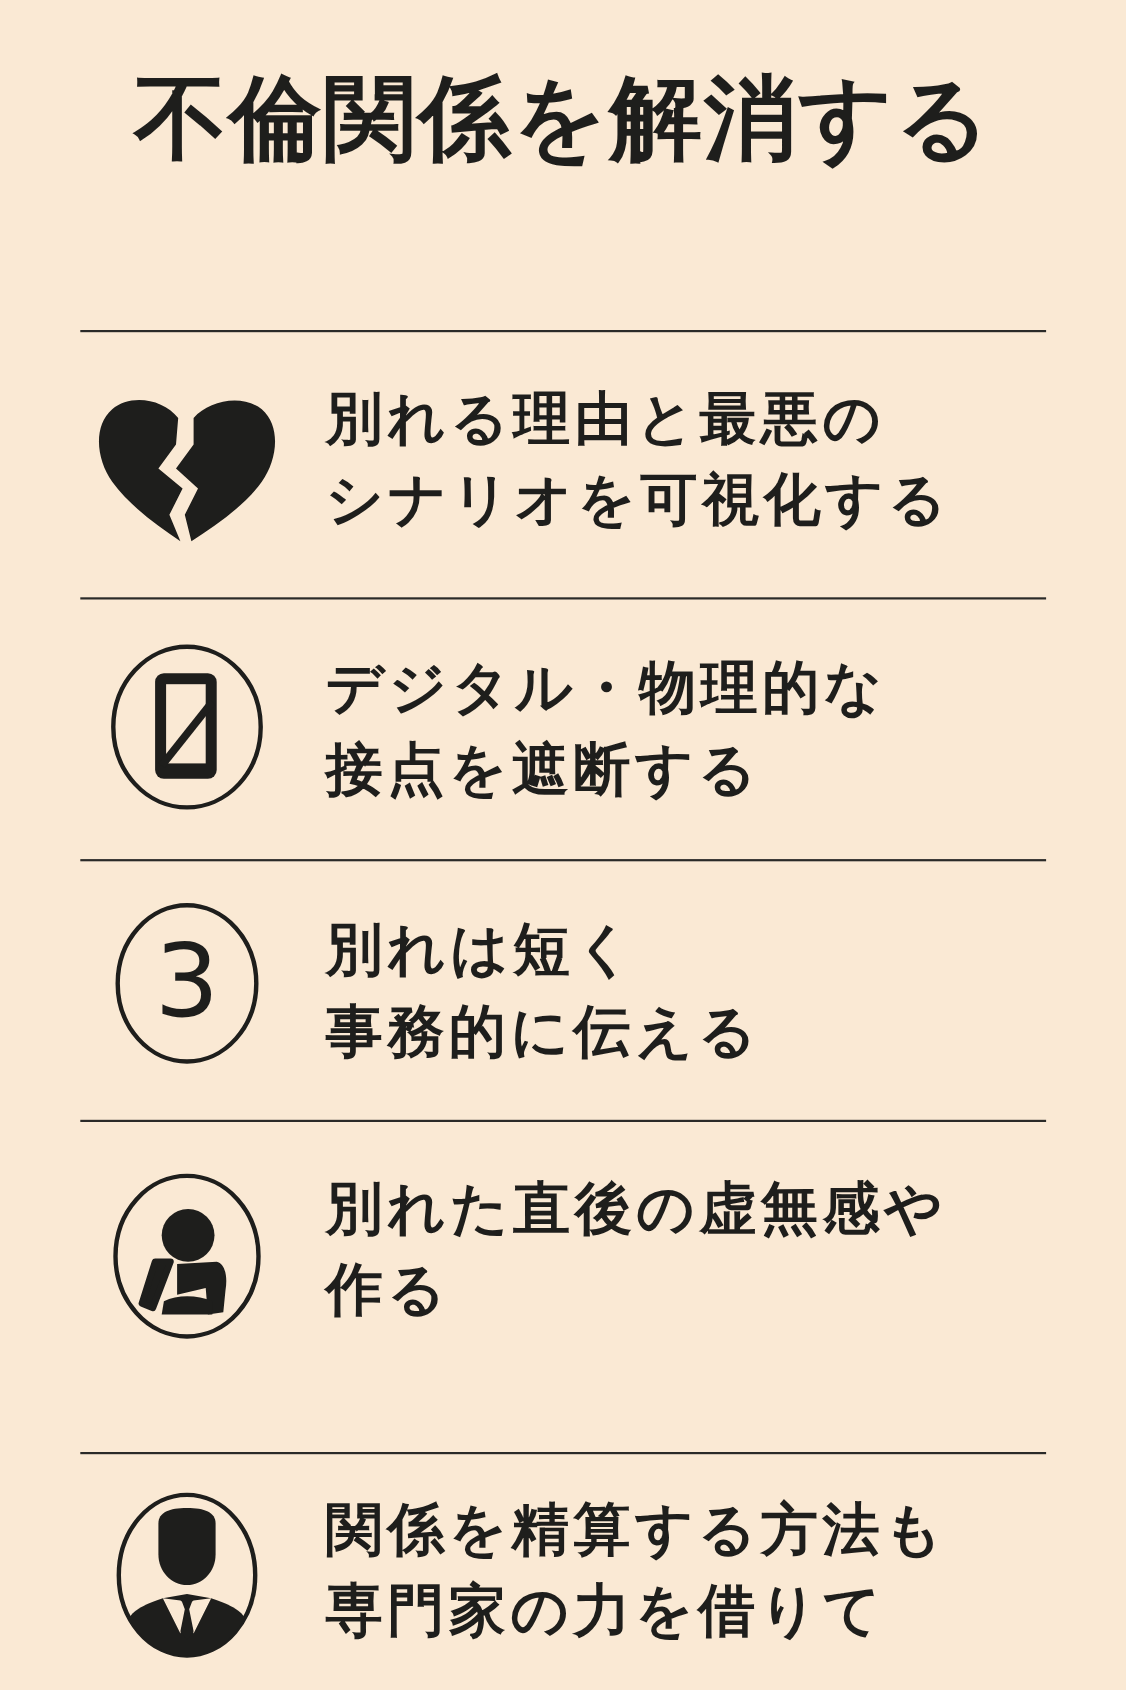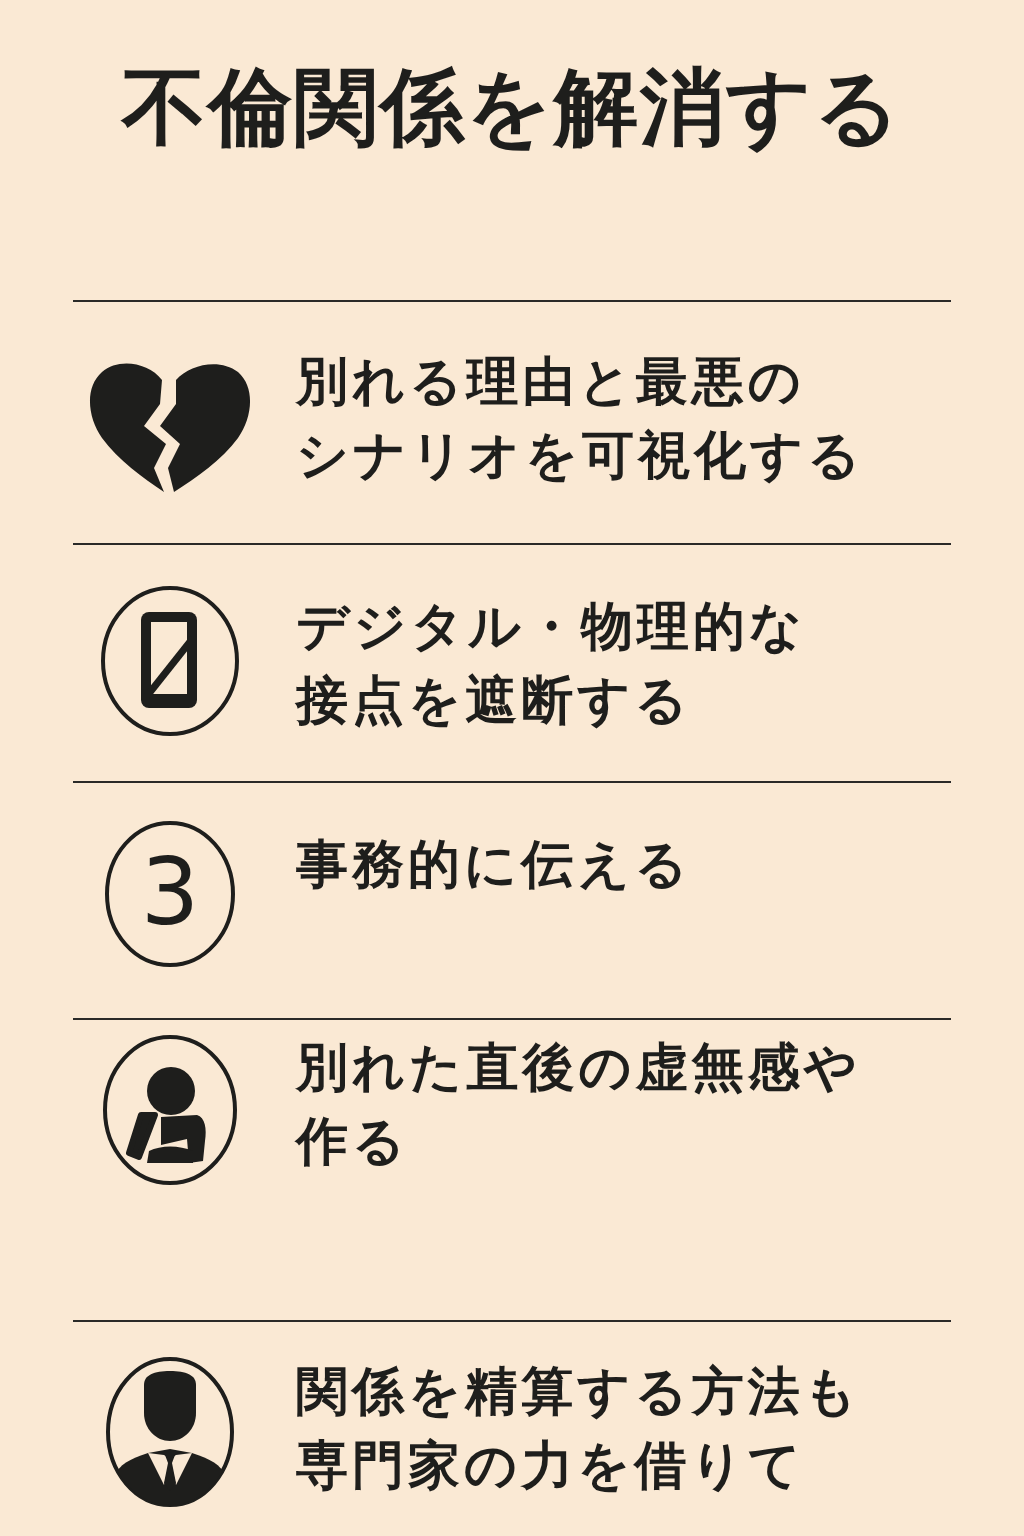--- a/index.html
+++ b/index.html
@@ -83,25 +83,26 @@
 </div>
 
 <div class="step" style="top:783px; height:235px;">
   <div class="icon" style="top:36px; height:150px;">
     <svg width="134" height="148" viewBox="0 0 134 148">
       <ellipse cx="67" cy="74" rx="63" ry="71" fill="none" stroke="#1e1e1c" stroke-width="4"></ellipse>
       <text x="67" y="104" text-anchor="middle" font-family="DejaVu Sans, sans-serif" font-size="92" fill="#1e1e1c">3</text>
     </svg>
   </div>
   <div class="text" style="top:44px;">
+    <span class="line">別れは短く</span>
     <span class="line">事務的に伝える</span>
   </div>
 </div>
 
-<div class="step" style="top:988px; height:360px;">
+<div class="step" style="top:1020px; height:360px;">
   <div class="icon" style="top:42px; height:160px;">
     <svg width="138" height="154" viewBox="0 0 138 154">
       <ellipse cx="69" cy="77" rx="65" ry="73" fill="none" stroke="#1e1e1c" stroke-width="4"></ellipse>
       <circle cx="70" cy="58" r="24" fill="#1e1e1c"></circle>
       <path d="M40 82 L54 82 L38 124 L28 120 Z" fill="#1e1e1c" stroke="#1e1e1c" stroke-width="6" stroke-linejoin="round"></path>
       <path d="M60 84 L96 82 C104 84 106 96 104 108 L102 128 L88 130 L86 106 L60 112 Z" fill="#1e1e1c"></path>
       <path d="M48 118 C60 112 78 112 92 118 L92 130 L46 130 Z" fill="#1e1e1c"></path>
     </svg>
   </div>
   <div class="text" style="top:42px;">

